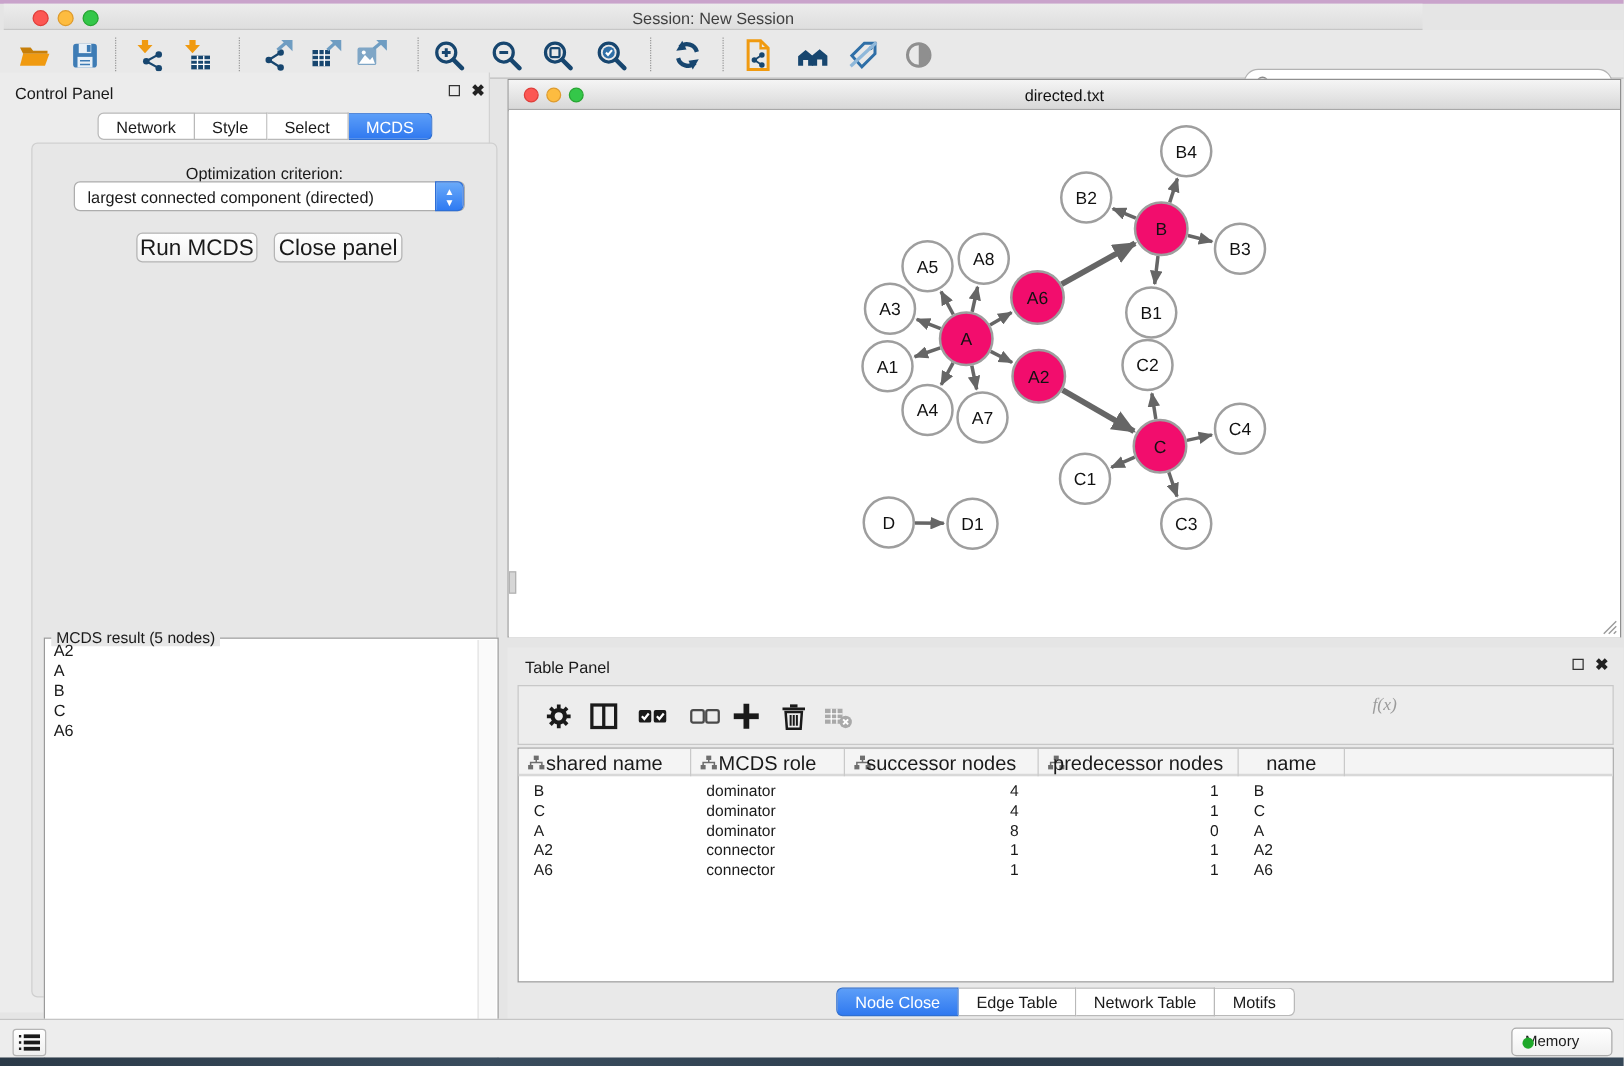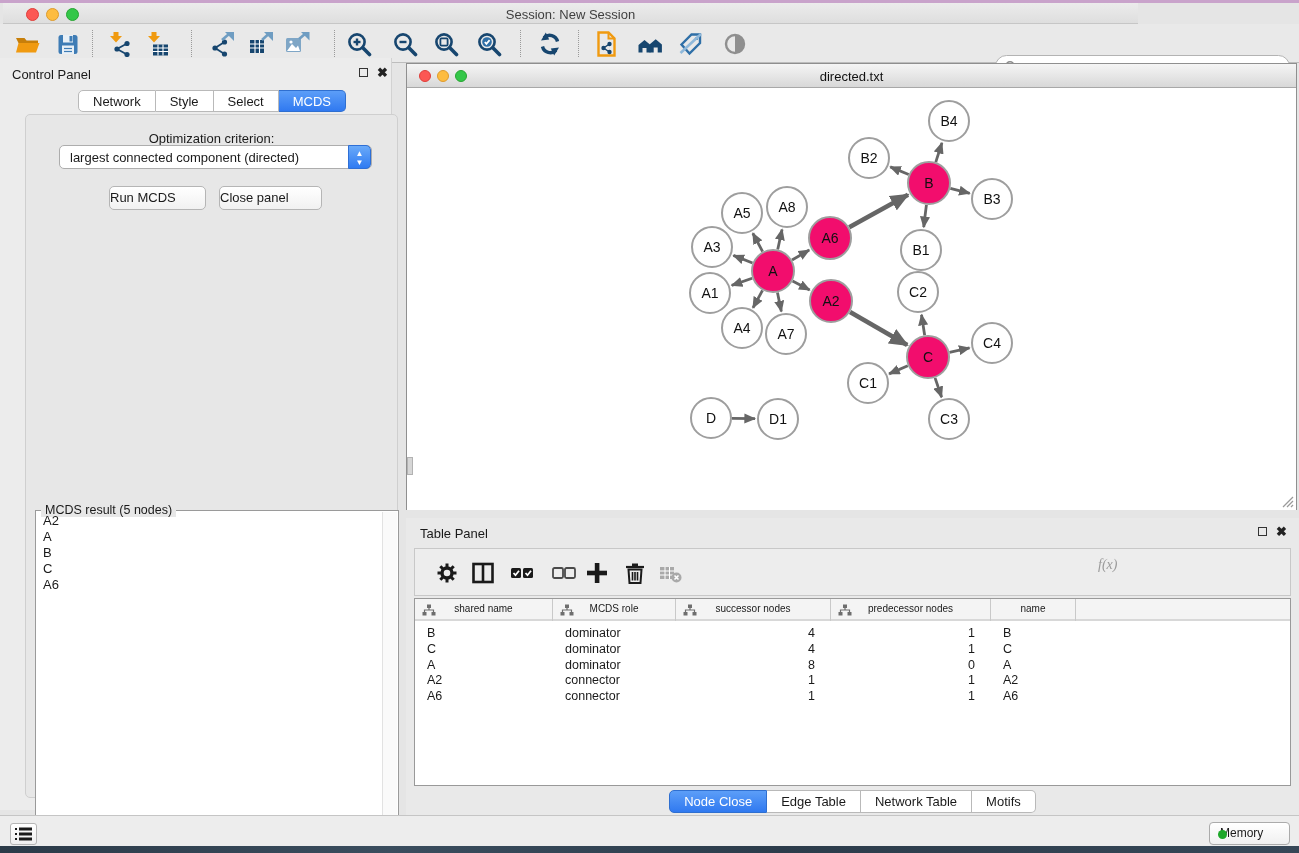--- a/index.html
+++ b/index.html
@@ -31,21 +31,21 @@
   .seg-tab { height:22px; padding:0 14px; background:#fff; border:1px solid #b9b9b9; border-left:none; line-height:21px; font-size:13px; text-align:center; }
   .seg-tab:first-child { border-left:1px solid #b9b9b9; border-radius:5px 0 0 5px; }
   .seg-tab:last-child { border-radius:0 5px 5px 0; }
   .seg-tab.active { background:linear-gradient(#5c9ef8,#3079f0); border-color:#2f6fd0; color:#fff; }
   #cp-content { position:absolute; left:9px; top:56px; width:373px; height:684px; background:#e7e7e7; border:1px solid #cfcfcf; border-radius:5px;margin-left:16px; }
   #opt-label { left:0; top:16px; width:100%; text-align:center; }
   #combo { left:33px; top:30px; width:313px; height:24px; background:#fff; border:1px solid #adadad; border-radius:5px; }
   #combo-value { position:absolute; left:10px; top:4px; font-size:13px; }
   #combo-stepper { position:absolute; right:0; top:-1px; width:23px; height:24px; background:linear-gradient(#6aaaf9,#2f7bf2); border-radius:0 5px 5px 0; border:1px solid #2e6fd6; }
   #combo-stepper span { position:absolute; left:0; width:100%; text-align:center; color:#fff; font-size:8px; line-height:8px; }
-  .btn { position:absolute; height:24px; background:linear-gradient(#ffffff,#f1f1f1); border:1px solid #b5b5b5; border-radius:5px; font-size:13px; line-height:22px; }
+  .btn { position:absolute; height:24px; background:linear-gradient(#ffffff,#f1f1f1); border:1px solid #b5b5b5; border-radius:5px; text-align:center; font-size:18px; line-height:22px; }
   #result-group { position:absolute; left:9px; top:395px; width:364px; height:337px; border:1px solid #9a9a9a; background:#fff; }
   #result-title { position:absolute; left:5px; top:-8px; background:#e7e7e7; padding:0 4px; font-size:12.5px; }
   #result-list { position:absolute; left:1px; top:1px; width:346px; height:333px; overflow:hidden; }
   .result-item { padding:1px 0 1px 6px; font-size:13px; height:16px; line-height:15px; }
   #result-scroll { position:absolute; right:1px; top:1px; width:15px; height:333px; background:#fafafa; border-left:1px solid #e2e2e2; }
 
   
   #net-window { left:406px; top:63px; width:891px; height:447px; background:#fff; border:1px solid #8f8f8f; }
   #net-titlebar { position:absolute; left:0; top:0; width:100%; height:24px; background:linear-gradient(#f5f5f5,#d8d8d8); border-bottom:1px solid #a8a8a8; }
   #net-titlebar .tl { top:6px; width:12px; height:12px; }
@@ -55,21 +55,21 @@
   #net-hscroll { left:438px; top:444px; width:14px; height:6px; background:#d6d6d6; border:1px solid #b2b2b2; }
 
   
   #table-panel { left:406px; top:518px; width:893px; height:297px; background:#e9e9e9; }
   #tp-toolbar { position:absolute; left:8px; top:30px; width:877px; height:48px; background:#ededed; border:1px solid #c8c8c8; }
   .tp-icon { position:absolute; top:12px; width:24px; height:24px; }
   #fx-label { position:absolute; left:683px; top:8px; font-family:"Liberation Serif", serif; font-style:italic; font-size:14px; color:#9b9b9b; }
   #tp-table { position:absolute; left:8px; top:80px; width:877px; height:188px; background:#fff; border:1px solid #999; }
   #tp-header { position:absolute; left:0; top:0; width:875px; height:22px; background:#f4f4f4; border-bottom:2px solid #d8d8d8; }
   .col-h { position:absolute; top:0; height:22px; border-right:1px solid #c9c9c9; }
-  .col-h .lbl { position:absolute; width:100%; text-align:center; top:4px; font-size:10px; color:#1a1a1a; }
+  .col-h .lbl { position:absolute; width:100%; text-align:center; top:4px; font-size:16px; color:#1a1a1a; }
   .col-h svg { position:absolute; left:7px; top:5px; }
   .cell { position:absolute; font-size:12.5px; height:16px; line-height:16px; }
   #tp-tabs { position:absolute; left:0; top:272px; width:100%; height:25px; display:flex; justify-content:center; }
   #tp-tabs .seg-tab { line-height:22px; height:23px; }
   
   #statusbar { left:0; top:815px; width:1299px; height:31px; background:#ededed; border-top:1px solid #c5c5c5; }
   #list-btn { position:absolute; left:10px; top:7px; width:27px; height:22px; background:linear-gradient(#fff,#efefef); border:1px solid #b5b5b5; border-radius:3px; }
   #memory-btn { position:absolute; right:9px; top:6px; width:81px; height:23px; background:linear-gradient(#fff,#f0f0f0); border:1px solid #ababab; border-radius:4px; font-size:12px; text-align:left; line-height:21px; padding-left:10px; }
   #memory-dot { position:absolute; left:8px; top:7px; width:9px; height:9px; border-radius:50%; background:#1ea82a; }
   #resize-grip line { stroke:#9a9a9a; stroke-width:1.2; }

